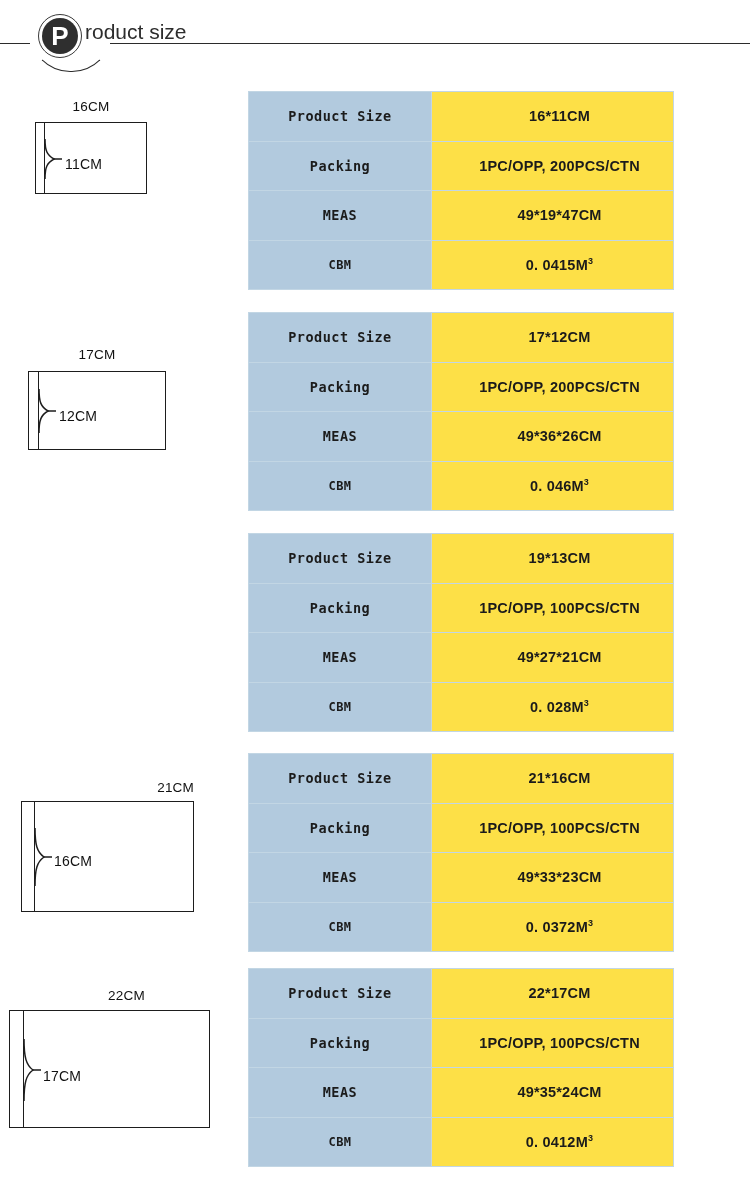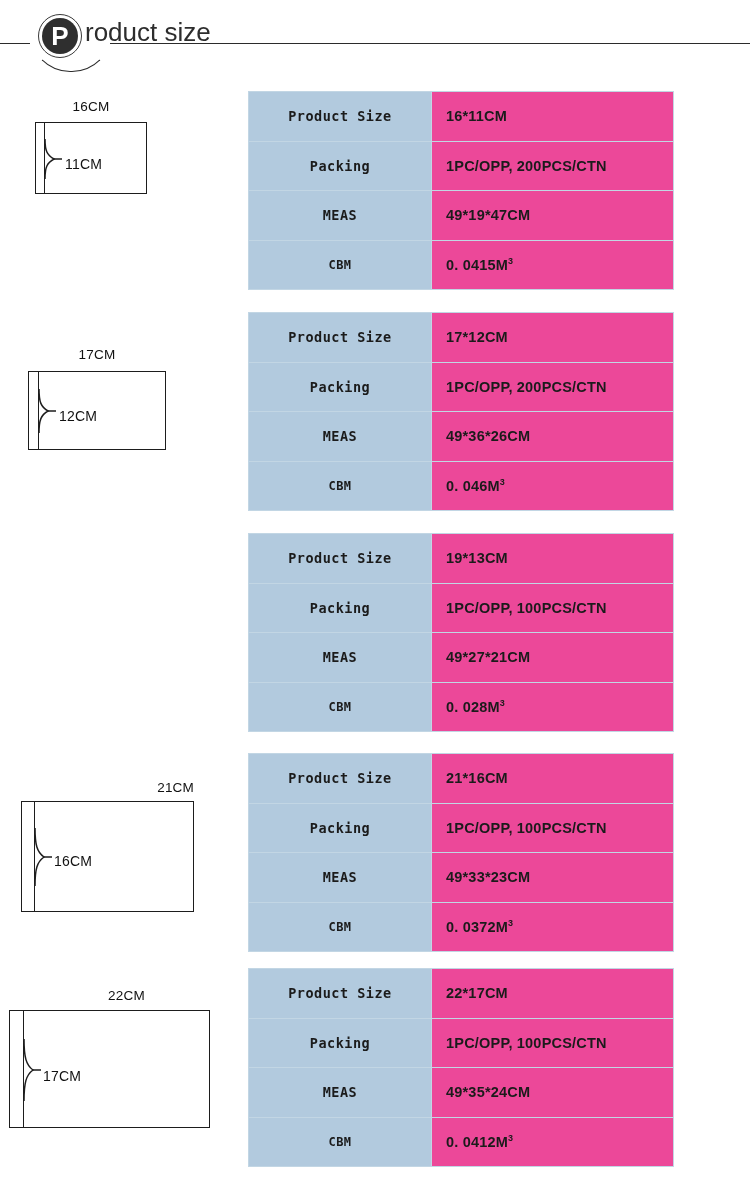--- a/index.html
+++ b/index.html
@@ -29,21 +29,21 @@
     background:#ffffff;border:1.5px solid #3a3a3a;box-sizing:border-box;
   }
   #badge-inner{
     position:absolute;left:42px;top:18px;width:36px;height:36px;border-radius:50%;
     background:#2f2f2f;box-sizing:border-box;
     color:#ffffff;font-size:26px;font-weight:bold;line-height:36px;text-align:center;
     font-family:"Liberation Sans", sans-serif;
   }
   #header-title{
     position:absolute;left:85px;top:15px;height:34px;line-height:34px;
-    font-size:26px;color:#2d2d2d;white-space:nowrap;text-align:right;
+    font-size:21px;color:#2d2d2d;white-space:nowrap;text-align:right;
   }
 
   
   .block{position:absolute;left:0;width:750px;}
   .diagram{position:absolute;}
   .dim-top{
     position:absolute;left:0;width:100%;text-align:center;
     font-size:13.5px;color:#111;white-space:nowrap;font-weight:500;
     letter-spacing:.2px;
   }
@@ -71,21 +71,21 @@
   .spec-table td{
     height:48.5px;border:1px solid #c2d6e4;padding:0 0 0 0;
     font-size:14px;color:#1b1b1b;vertical-align:middle;
   }
   .spec-table td.k{
     width:182px;background:#b2cade;text-align:center;
     font-family:"DejaVu Sans Mono", monospace;font-size:13.5px;
     letter-spacing:.5px;font-weight:600;color:#1b1b1b;
   }
   .spec-table td.v{
-    background:#ec4899;padding-left:14px;text-align:left;
+    background:#fde047;padding-left:14px;text-align:center;
     font-family:"Liberation Sans", sans-serif;font-size:14.5px;font-weight:600;
     letter-spacing:.2px;
   }
   .spec-table td.v sup{font-size:9px;vertical-align:super;}
   .k-small{font-size:12px !important;}
 </style>
 </head>
 <body>
 
 <div id="header">

